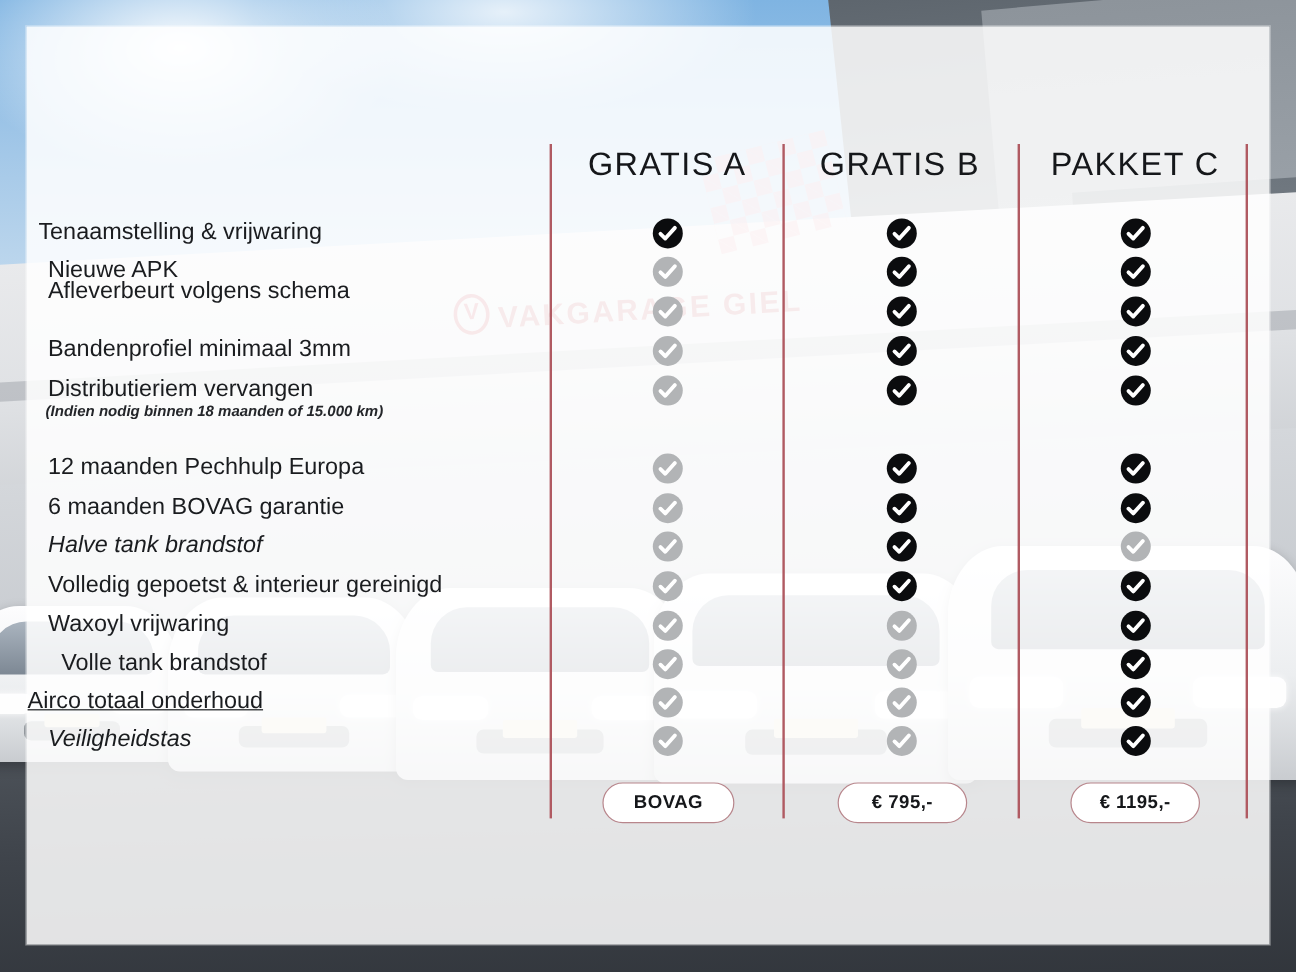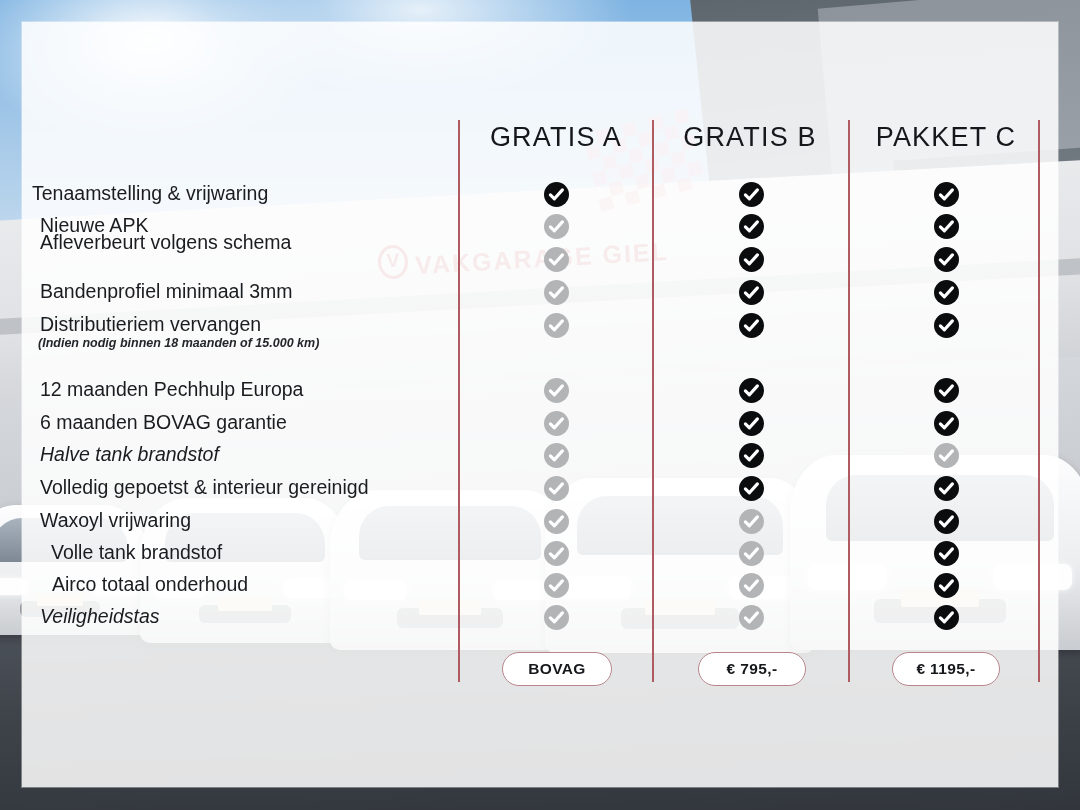--- a/index.html
+++ b/index.html
@@ -462,21 +462,21 @@
     <span class="check off" style="left: 739px; top: 541px;">
       <svg viewBox="0 0 25 25" aria-hidden="true">
         <path d="M6.4 12.9 L10.4 16.8 L18.4 7.9" fill="none" stroke="#ffffff" stroke-width="3.2" stroke-linecap="round" stroke-linejoin="round"></path>
       </svg>
     </span>
     <span class="check on" style="left: 934px; top: 541px;">
       <svg viewBox="0 0 25 25" aria-hidden="true">
         <path d="M6.4 12.9 L10.4 16.8 L18.4 7.9" fill="none" stroke="#ffffff" stroke-width="3.2" stroke-linecap="round" stroke-linejoin="round"></path>
       </svg>
     </span>
-    <div class="feature-label" style="top: 575px; left: 52px;">Airco totaal onderhoud</div>
+    <div class="feature-label" style="top: 575px; left: 23px; text-decoration: underline;">Airco totaal onderhoud</div>
     <span class="check off" style="left: 544px; top: 573px;">
       <svg viewBox="0 0 25 25" aria-hidden="true">
         <path d="M6.4 12.9 L10.4 16.8 L18.4 7.9" fill="none" stroke="#ffffff" stroke-width="3.2" stroke-linecap="round" stroke-linejoin="round"></path>
       </svg>
     </span>
     <span class="check off" style="left: 739px; top: 573px;">
       <svg viewBox="0 0 25 25" aria-hidden="true">
         <path d="M6.4 12.9 L10.4 16.8 L18.4 7.9" fill="none" stroke="#ffffff" stroke-width="3.2" stroke-linecap="round" stroke-linejoin="round"></path>
       </svg>
     </span>

